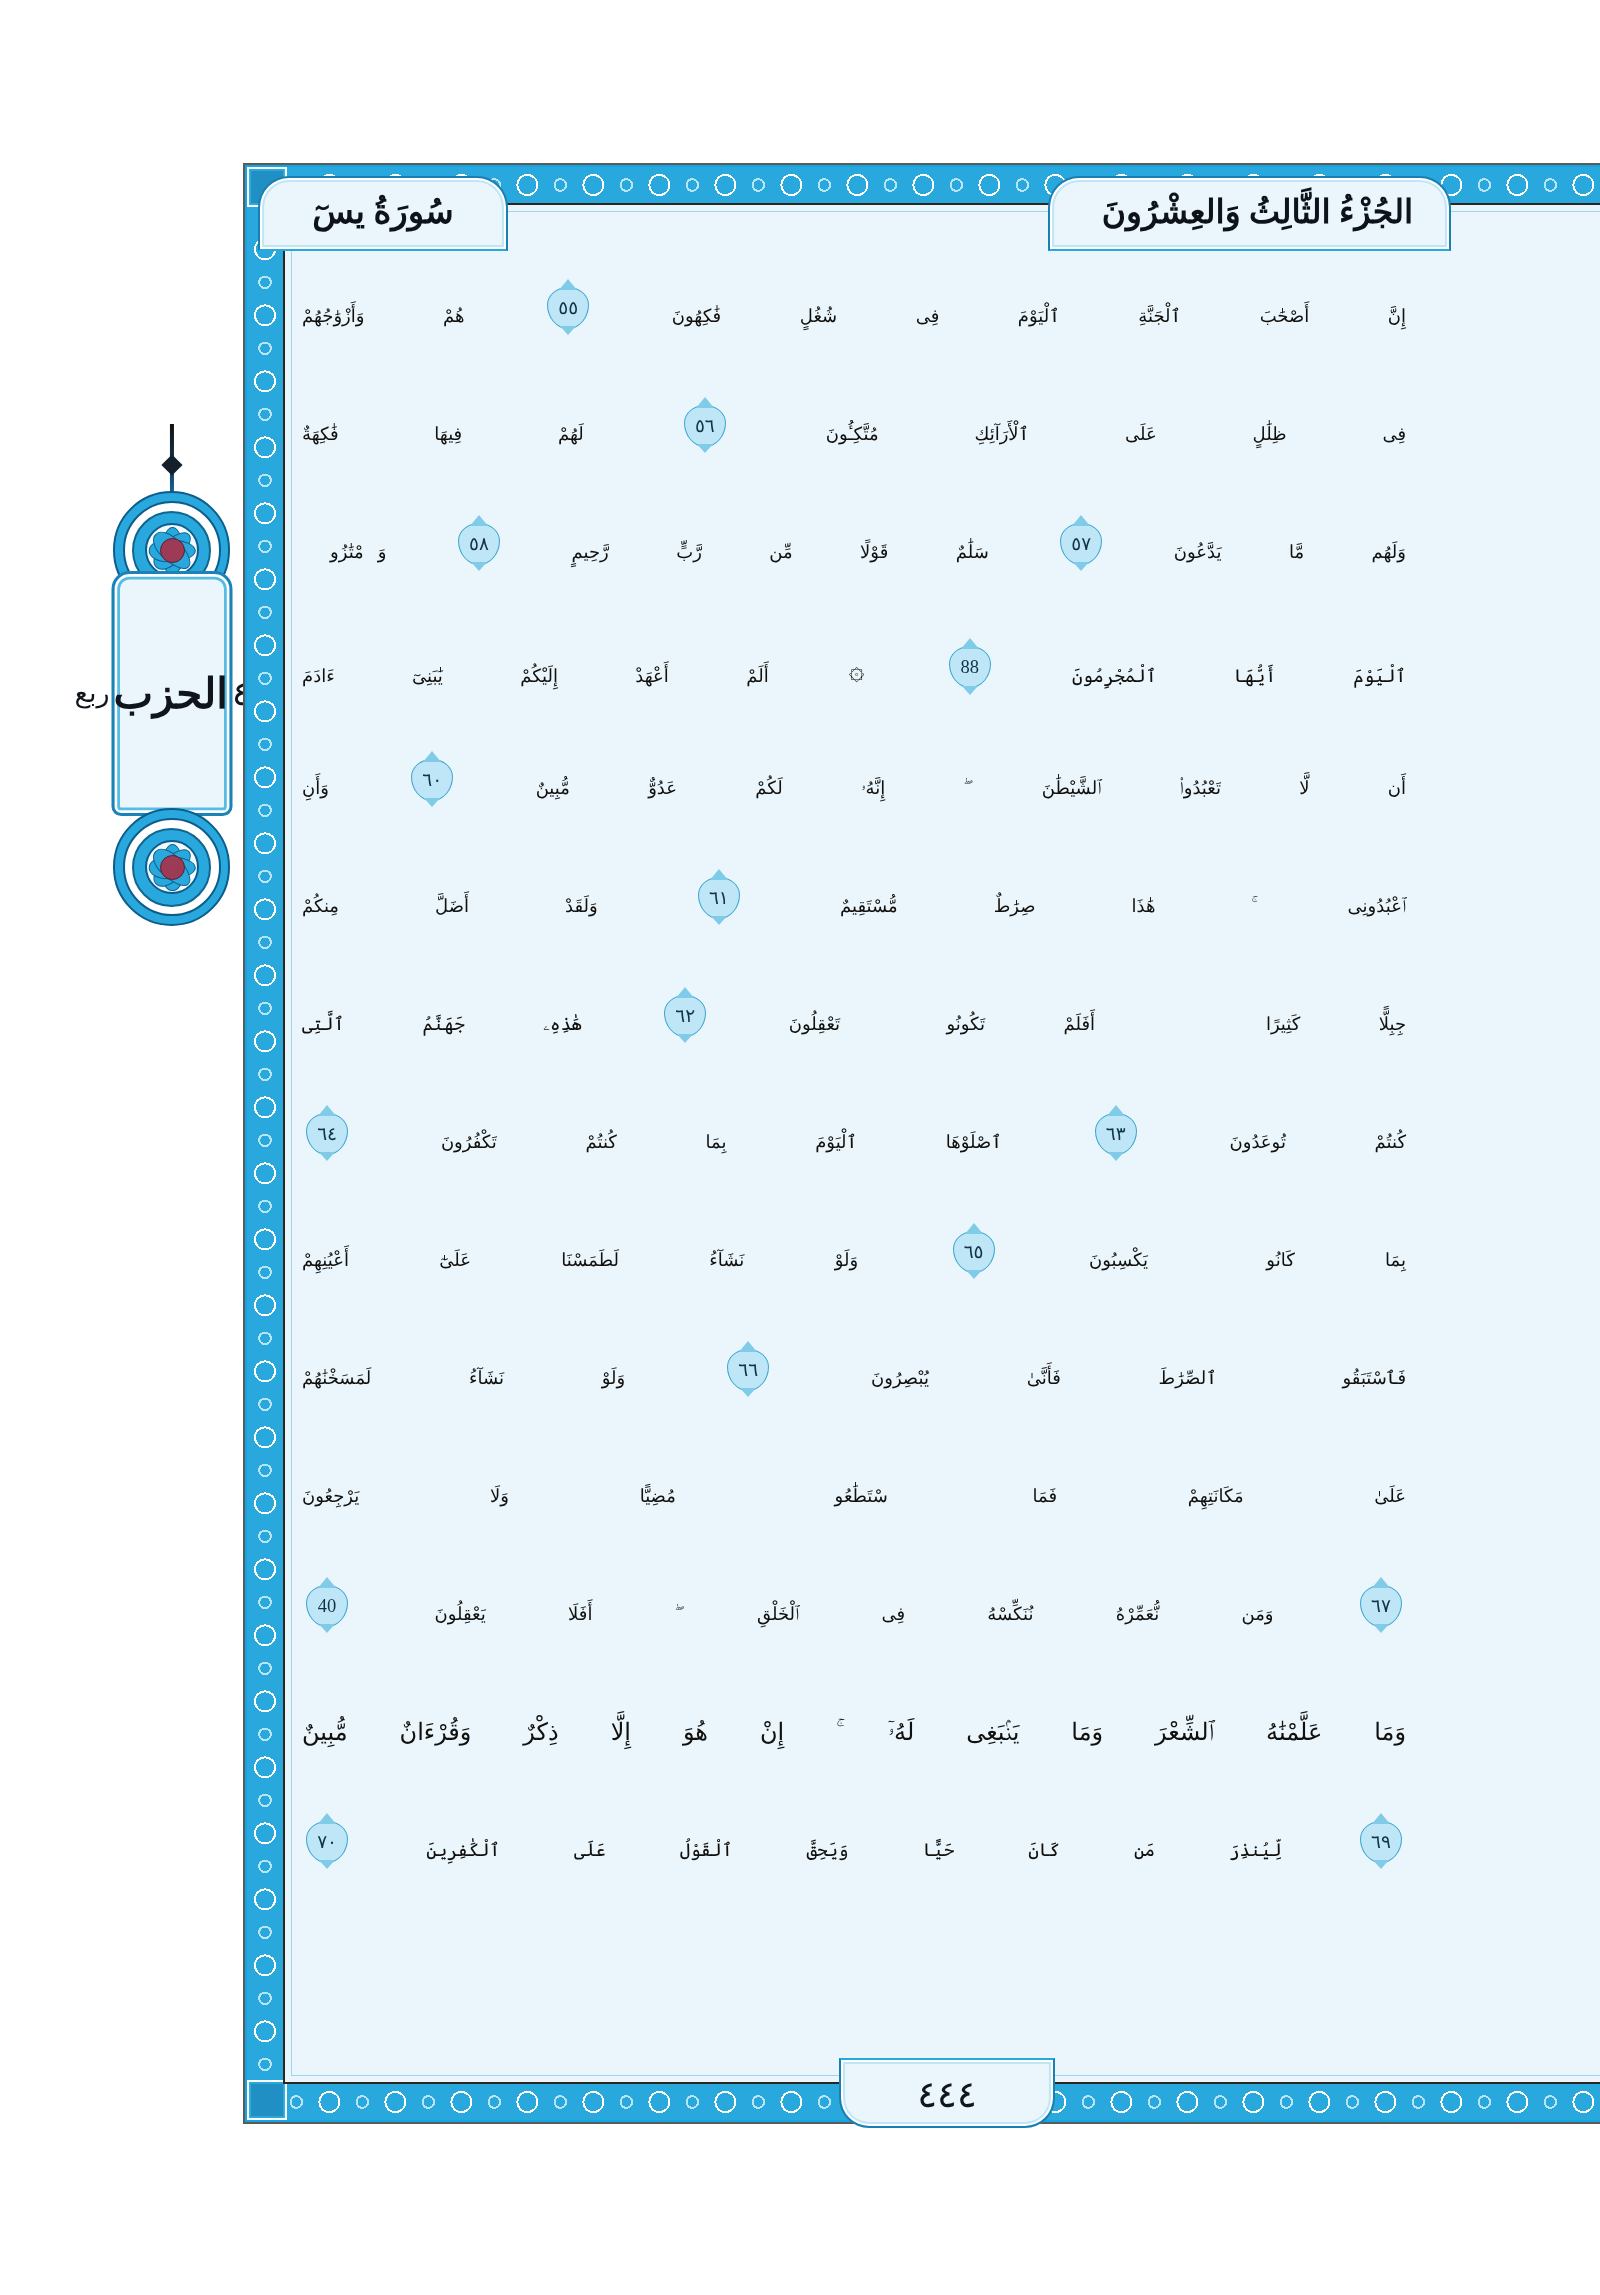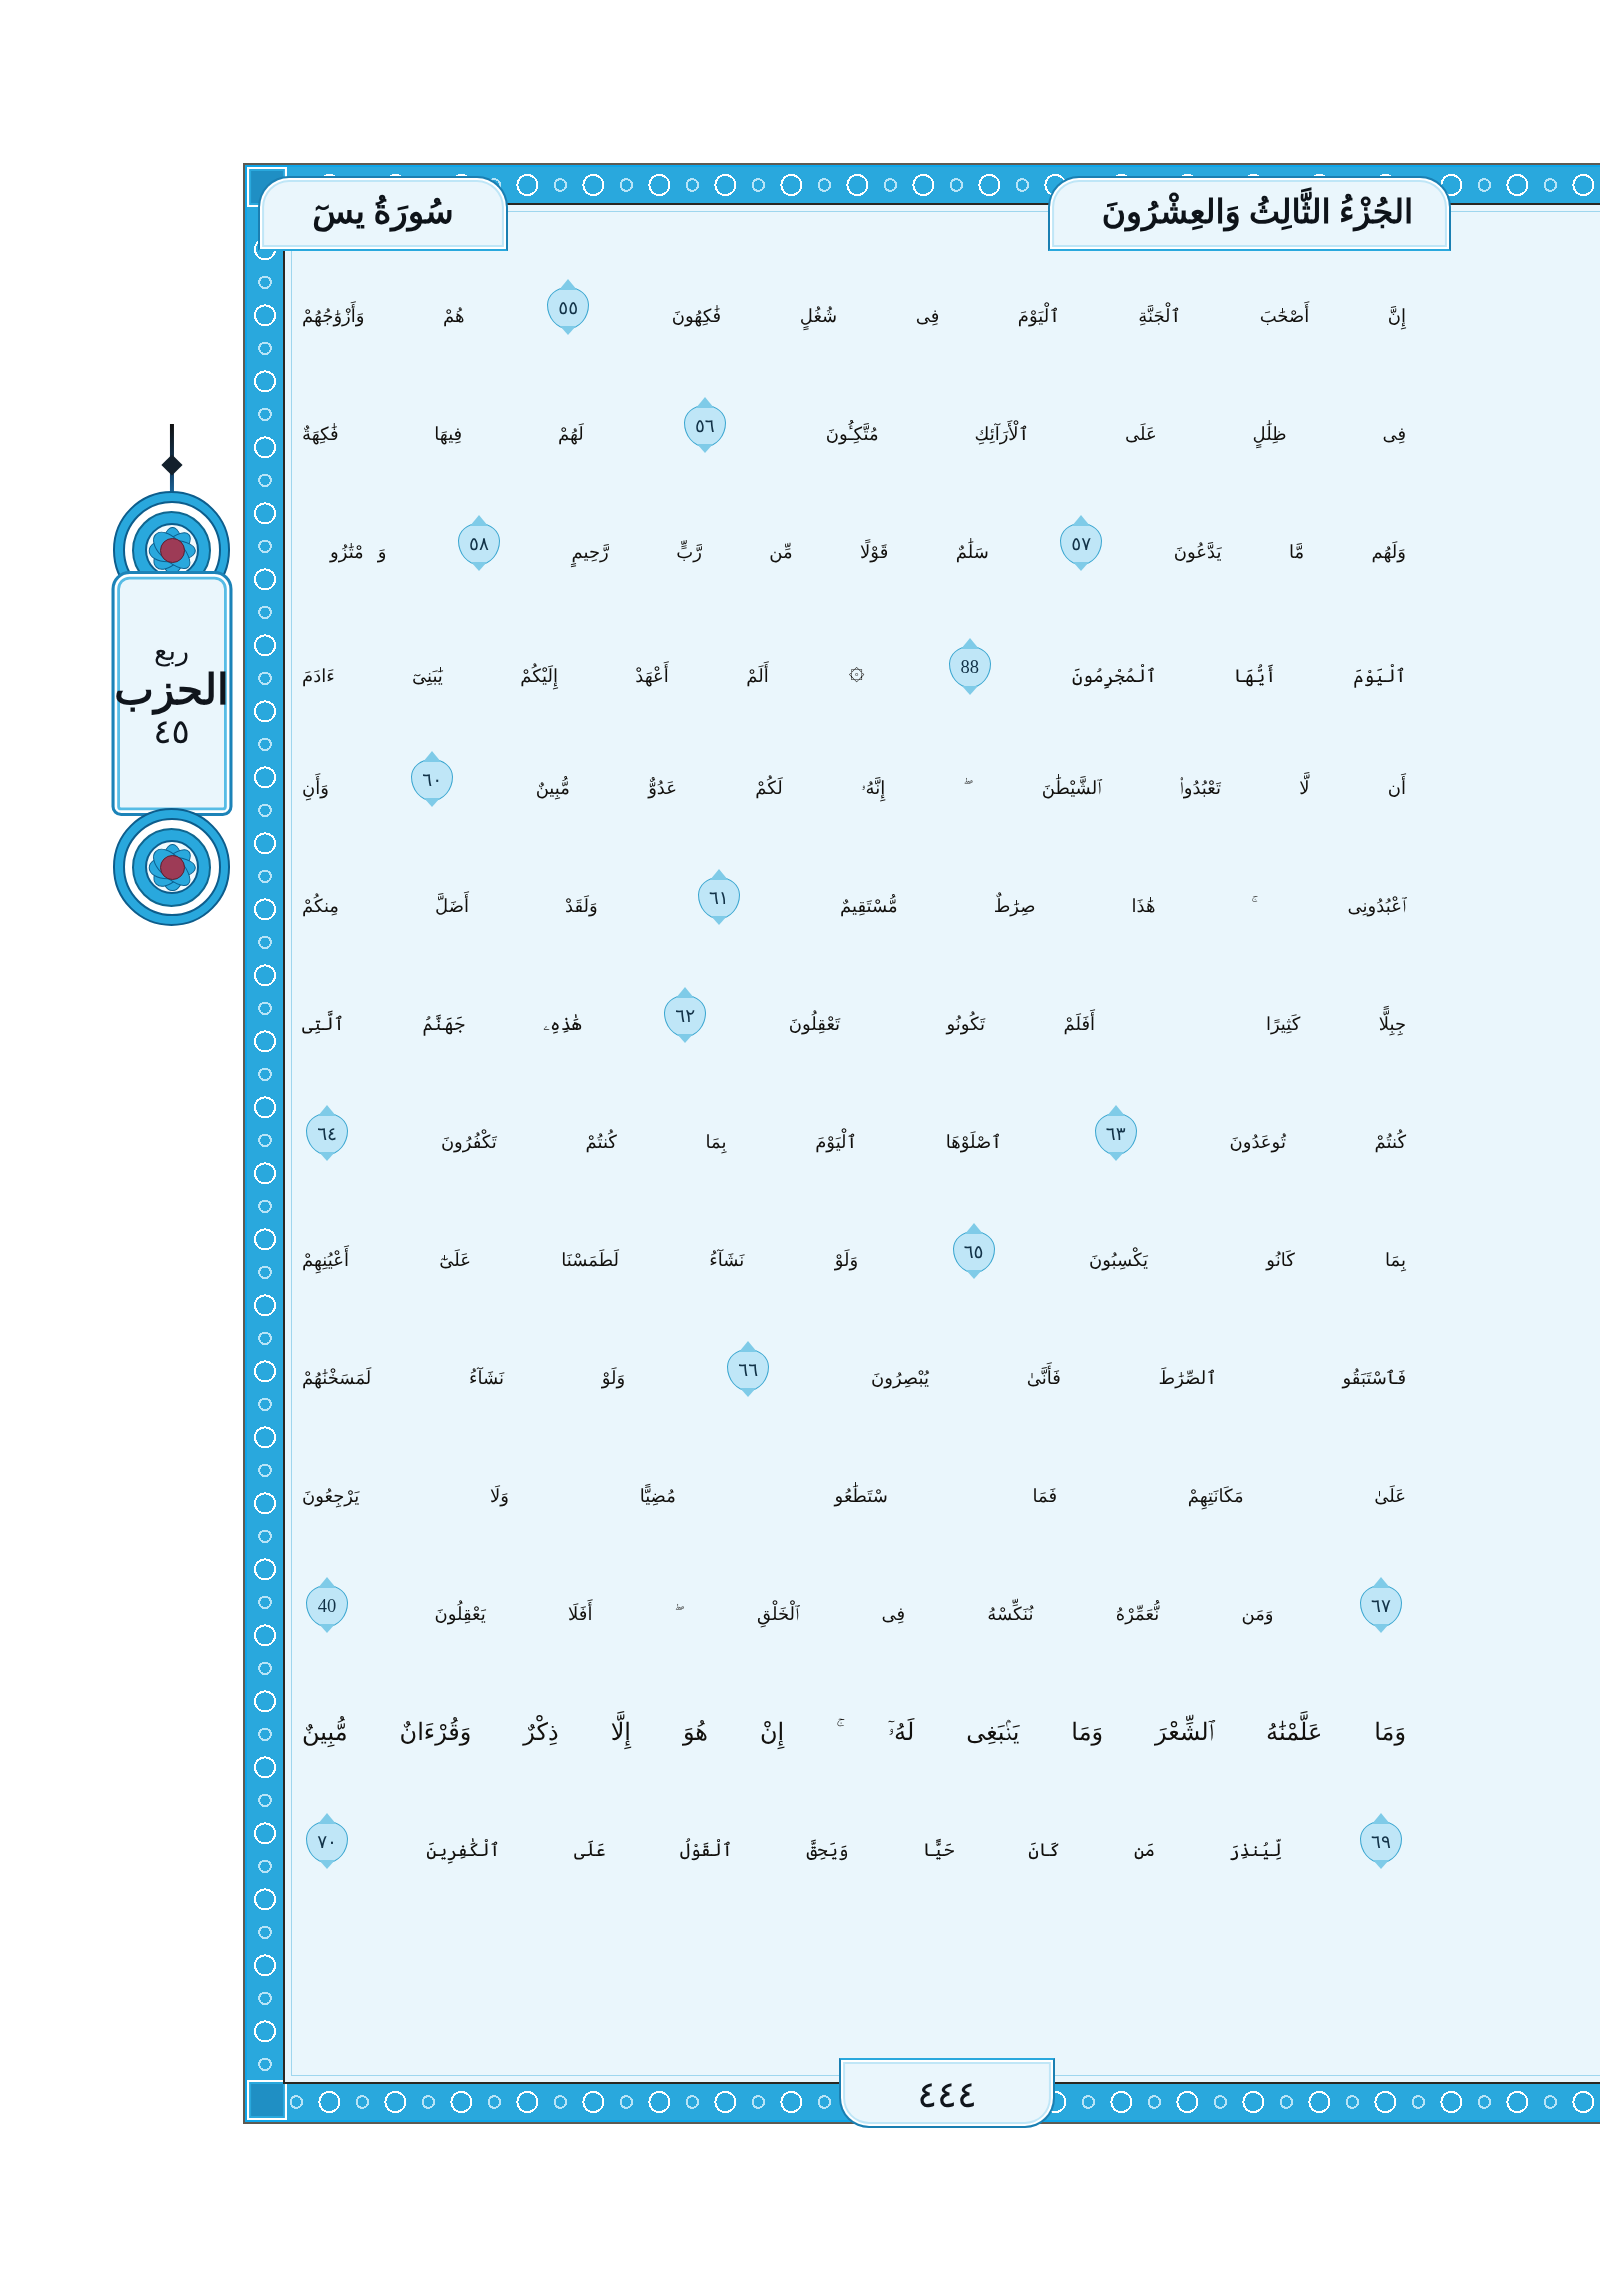--- a/index.html
+++ b/index.html
@@ -98,21 +98,21 @@
     left: 50%;
     transform: translateX(-50%);
     top: 147px;
     width: 115px;
     height: 239px;
     background: #eaf6fc;
     border: 3.4px solid #1c83b8;
     border-radius: 18px 18px 9.6px 9.6px;
     box-shadow: inset 0 0 0 2.7px #ffffff, inset 0 0 0 5.5px #57bce5;
     display: flex;
-    flex-direction: column;
+    flex-direction: row;
     align-items: center;
     justify-content: center;
     gap: 4.1px;
   }
   .hizb-text {
     color: #10151c;
     font-family: "Liberation Serif", "DejaVu Serif", serif;
     direction: rtl;
     text-align: center;
     line-height: 1;

